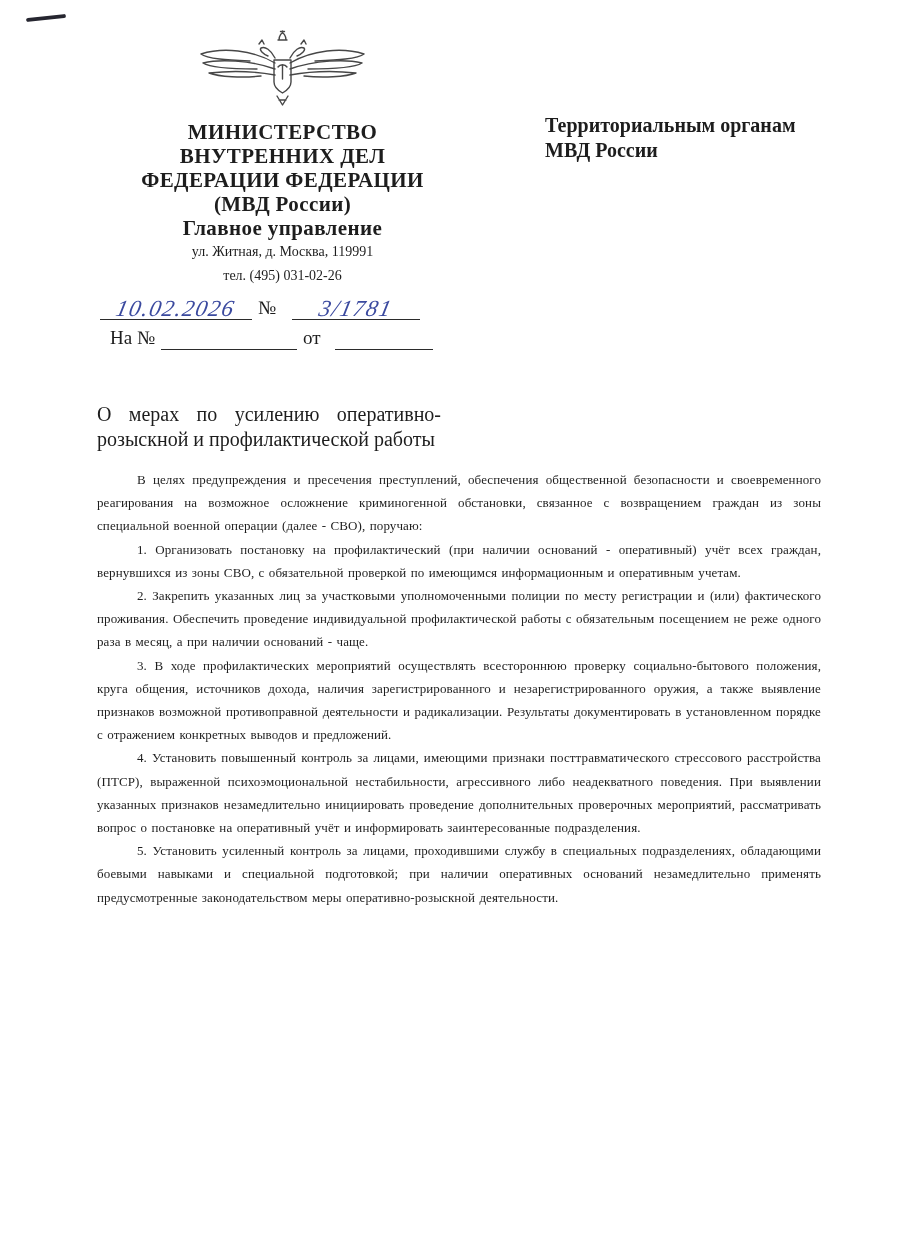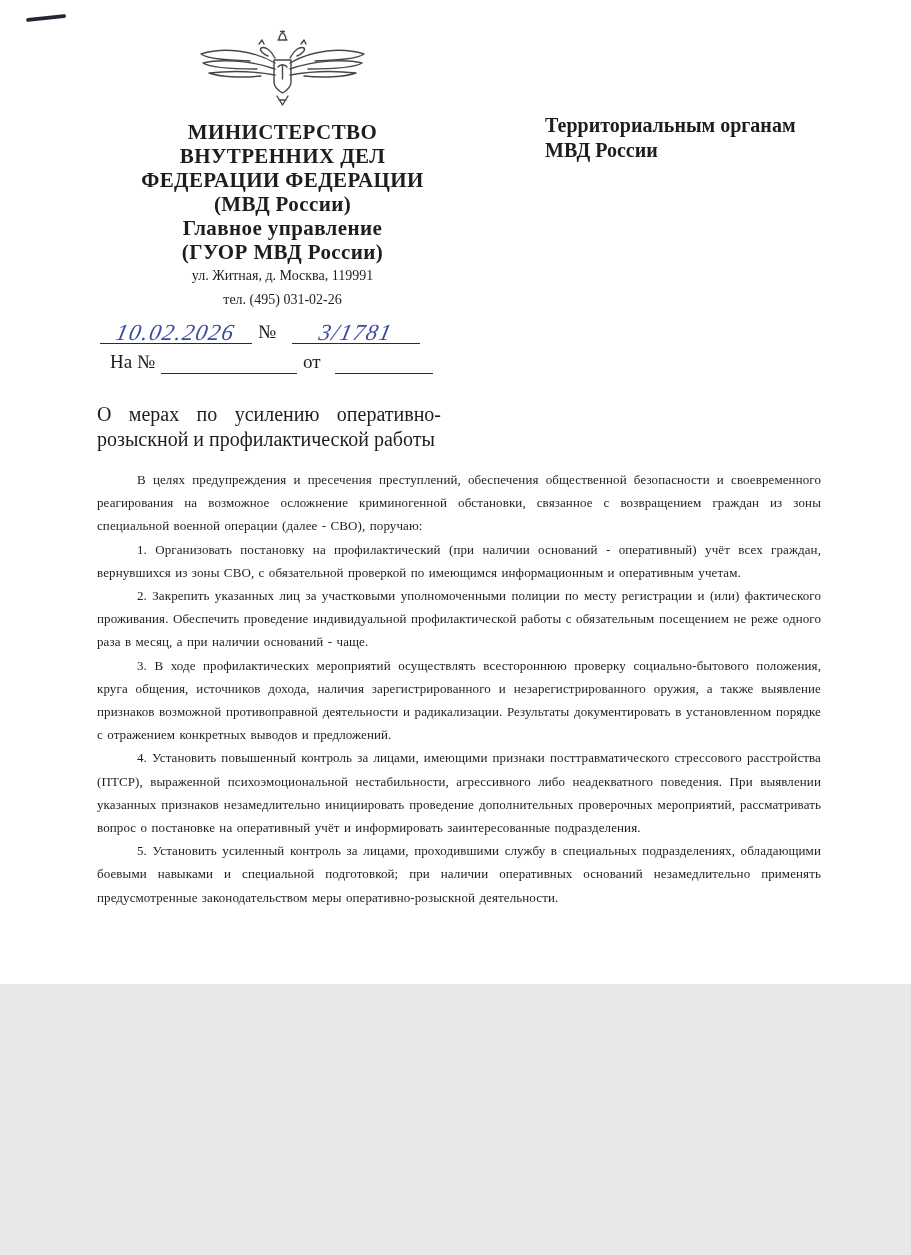--- a/index.html
+++ b/index.html
@@ -1,18 +1,18 @@
 <!DOCTYPE html>
 <html><head>
 <meta charset="utf-8">
 <style>
   html,body { margin:0; padding:0; background:#e8e8e8; }
   .page {
     position:relative;
-    width:911px; height:984px;
+    width:911px; height:1255px;
     margin:0 auto;
     background:#ffffff;
     font-family:"Liberation Serif", serif;
     color:#1d1d1d;
     overflow:hidden;
   }
   
   .corner-mark {
     position:absolute; left:26px; top:16px;
     width:40px; height:4px;
@@ -102,21 +102,20 @@
           <path d="M82,66 l5.5,9 5.5,-9 M84,70 h7"></path>
         </g>
       </svg>
     </span>
 
     <div class="lh-bold">МИНИСТЕРСТВО</div>
     <div class="lh-bold">ВНУТРЕННИХ ДЕЛ</div>
     <div class="lh-bold">ФЕДЕРАЦИИ ФЕДЕРАЦИИ</div>
     <div class="lh-bold">(МВД России)</div>
     <div class="lh-bold">Главное управление</div>
-    <div class="lh-bold">(ГУОР МВД России)</div>
     <div class="lh-reg">ул. Житная, д. Москва, 119991</div>
     <div class="lh-reg">тел. (495) 031-02-26</div>
 
     <div class="requisites">
       <div class="req-row">
         <span class="u date-seg"><span class="handwritten">10.02.2026</span></span>
         <span class="req-label">№</span>
         <span class="u num-seg"><span class="handwritten">3/1781</span></span>
       </div>
       <div class="req-row second">

